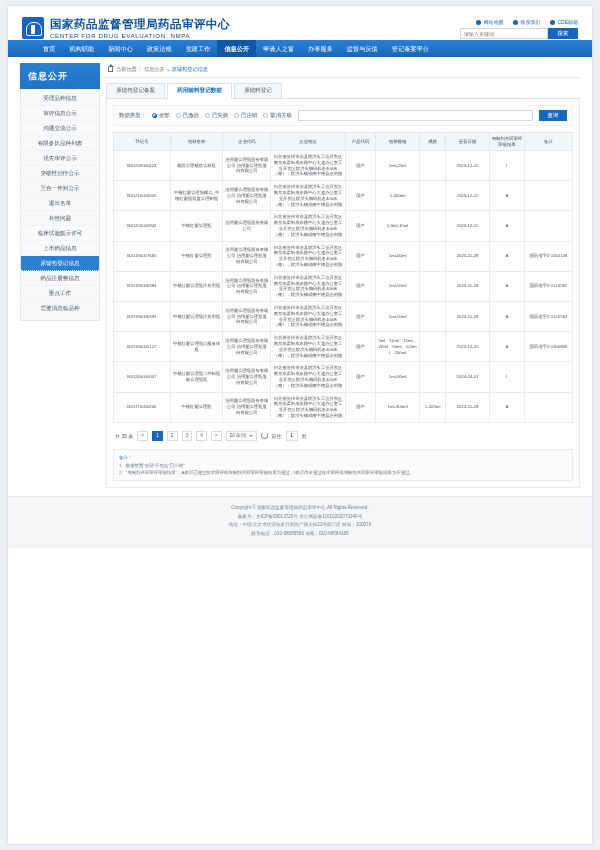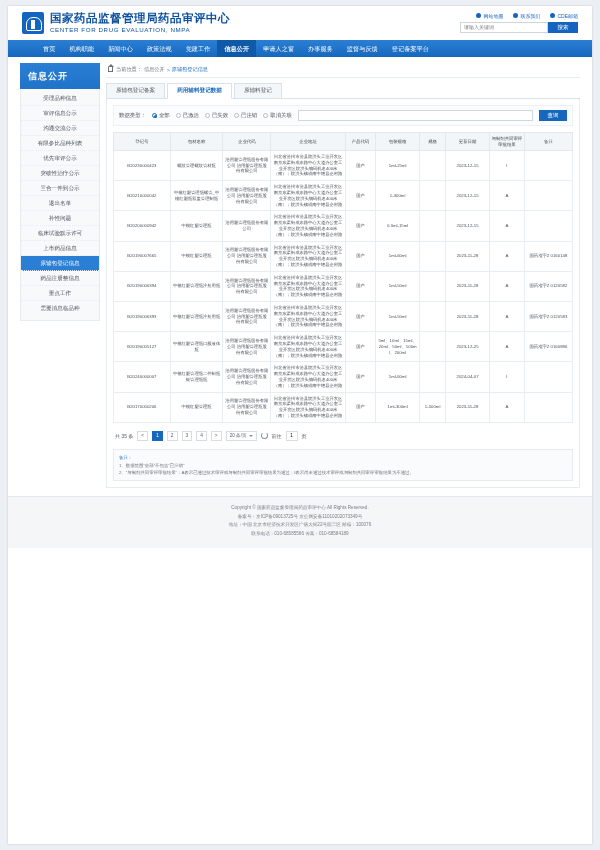--- a/index.html
+++ b/index.html
@@ -23,21 +23,21 @@
     width: 584px; height: 838px;
     background: #ffffff;
     box-shadow: 0 0 2px rgba(0,0,0,0.18);
     overflow: hidden;
   }
   
   .topbar {
     height: 34px;
     background: #ffffff;
     display: flex;
-    align-items: center;
+    align-items: flex-end;
     padding: 0 14px;
     border-bottom: 1px solid #fff;
   }
   .logo-mark {
     width: 22px; height: 22px;
     background: #1565c0;
     border-radius: 2px;
     margin-right: 6px;
     position: relative;
     flex: none;

